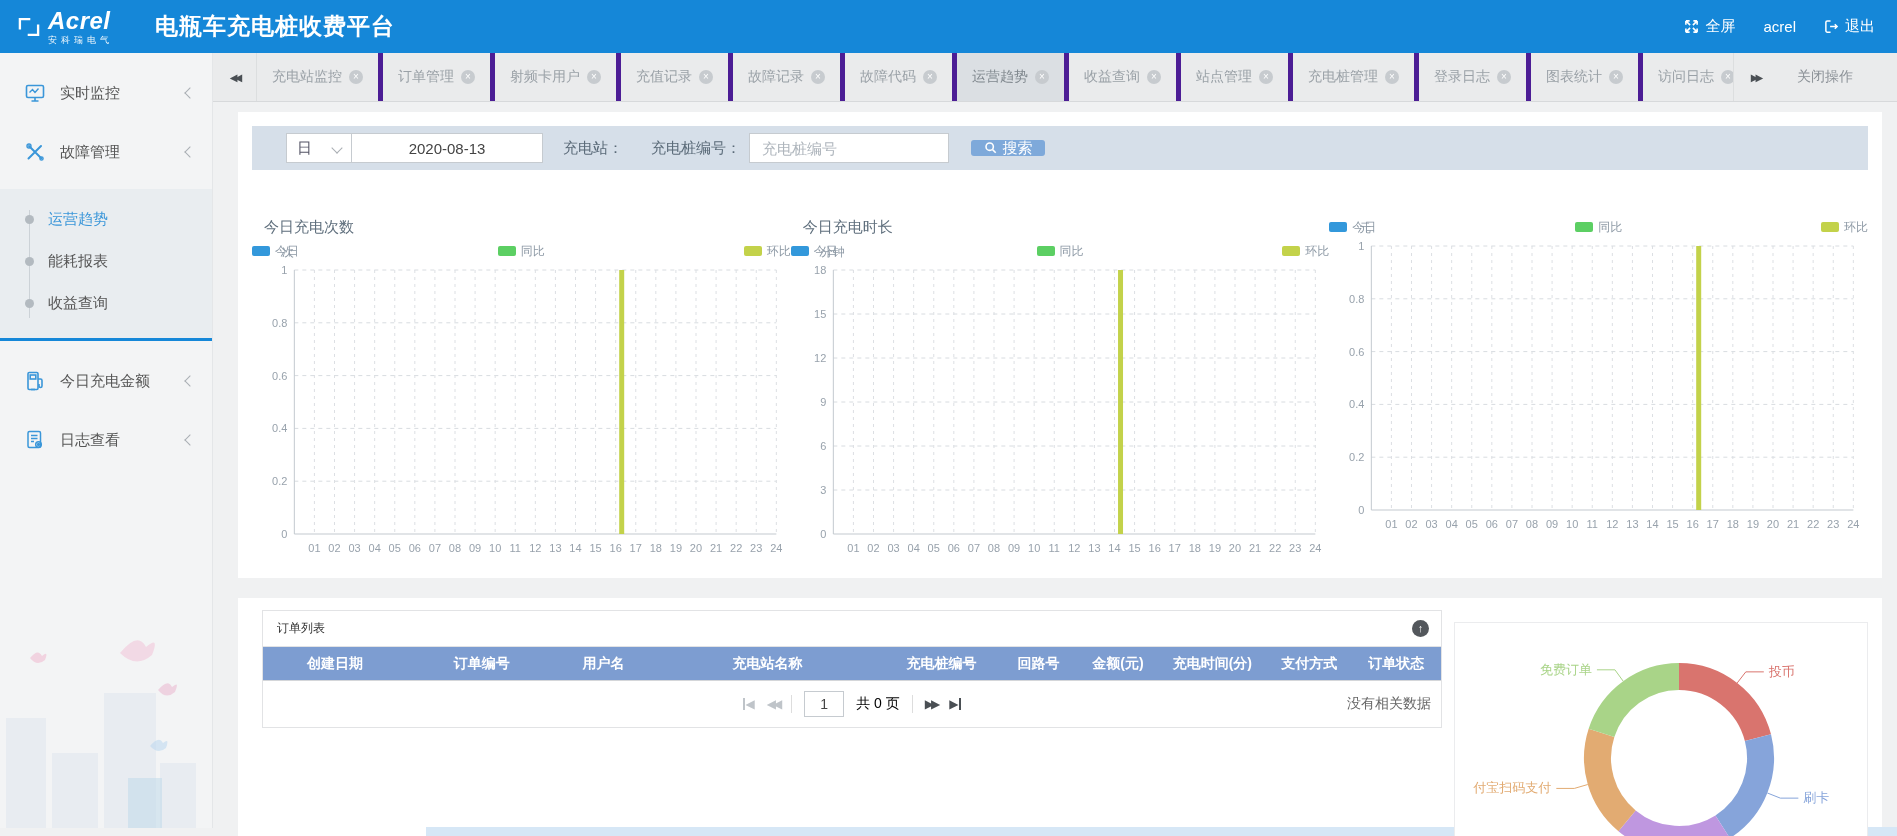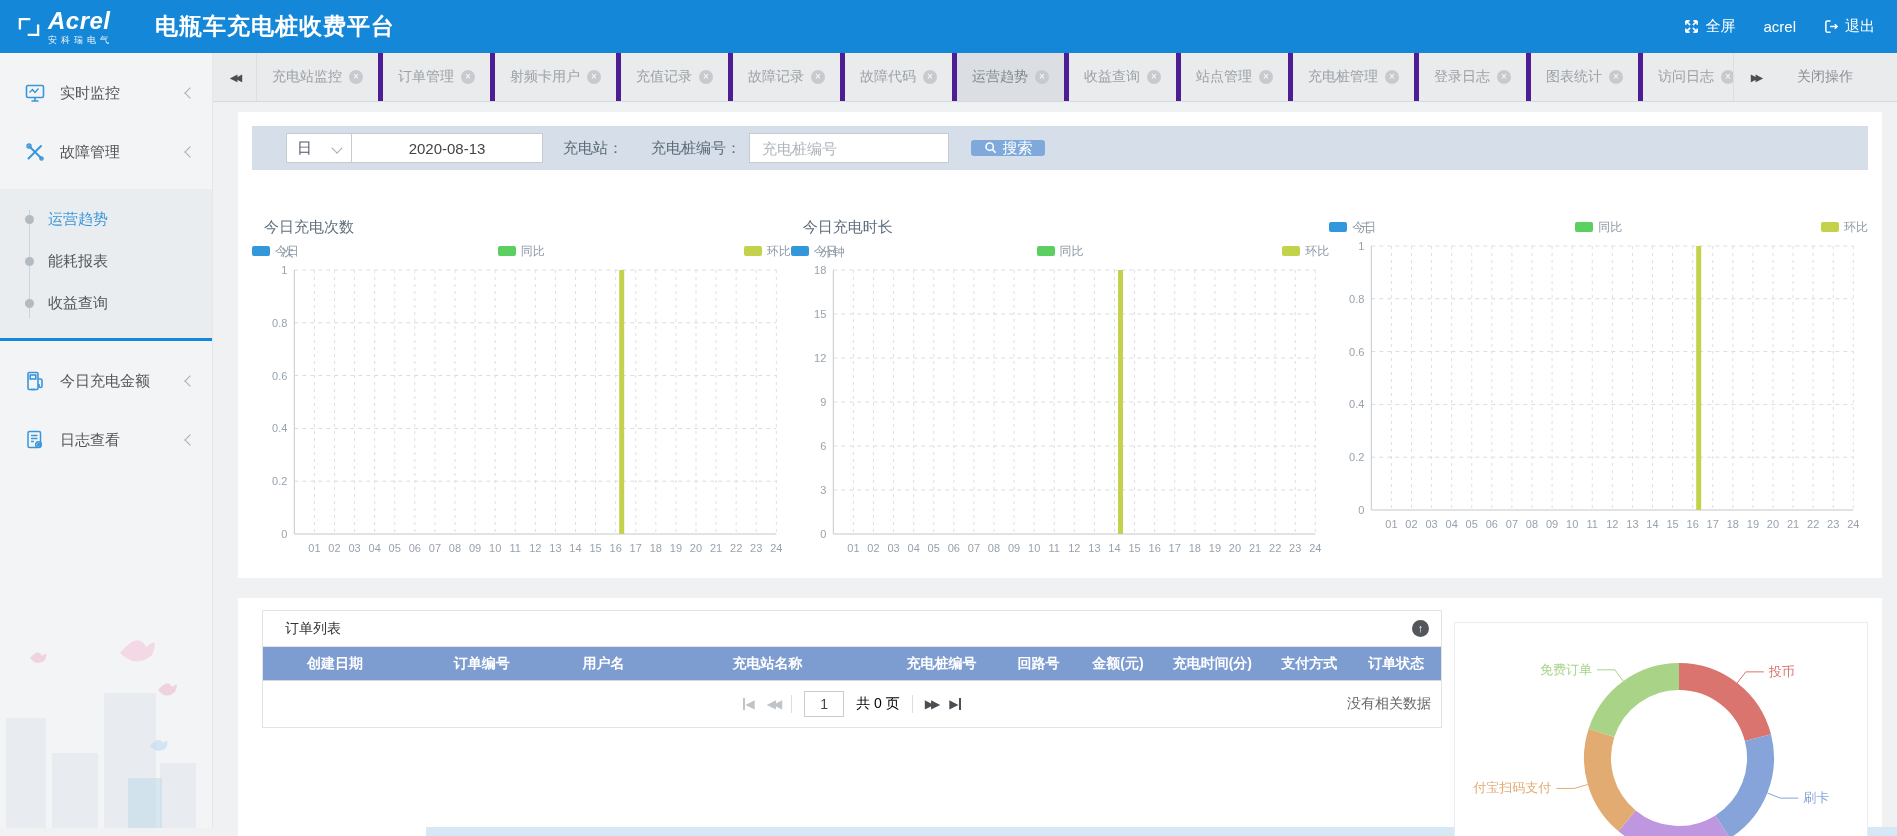--- a/index.html
+++ b/index.html
@@ -86,21 +86,21 @@
   .chart-sub{position:relative;height:18px;}
   .chart-unit{position:absolute;left:30px;top:2px;font-size:12px;color:#8d99a5;}
   .chart-legend{display:flex;justify-content:space-between;gap:20px;align-items:center;height:18px;}
   .lg-item{display:flex;align-items:center;gap:5px;font-size:12px;color:#8d99a5;}
   .lg-swatch{width:18px;height:10px;border-radius:2px;display:inline-block;}
 
   
   .bottom-card{margin-top:20px;flex:1;display:flex;padding:12px 14px 0 24px;align-items:flex-start;}
   .table-panel{flex:1;border:1px solid #e2e3e5;background:#fff;}
   .panel-head{height:36px;display:flex;align-items:center;padding:0 12px 0 14px;border-bottom:1px solid #e2e3e5;}
-  .panel-title{font-size:14px;color:#333;margin-left:8px;}
+  .panel-title{font-size:12px;color:#333;}
   .collapse-btn{margin-left:auto;width:17px;height:17px;border-radius:50%;background:#53575c;color:#fff;
     font-size:11px;display:flex;align-items:center;justify-content:center;cursor:pointer;line-height:1;}
   .thead{height:34px;background:#7d9dd1;display:flex;align-items:center;border-bottom:1px solid #d4d6d9;}
   .th{color:#fff;font-size:14px;font-weight:bold;text-align:center;white-space:nowrap;overflow:hidden;}
   .pager-row{height:46px;position:relative;display:flex;align-items:center;justify-content:center;gap:12px;}
   .pg-ico{font-size:12px;cursor:pointer;line-height:1;letter-spacing:-3px;}
   .pg-dim{color:#bfc4c9;}
   .pg-dark{color:#4a4f54;}
   .pg-first{border-left:2px solid #bfc4c9;padding-left:1px;letter-spacing:0;}
   .pg-last{border-right:2px solid #4a4f54;padding-right:1px;letter-spacing:0;}

